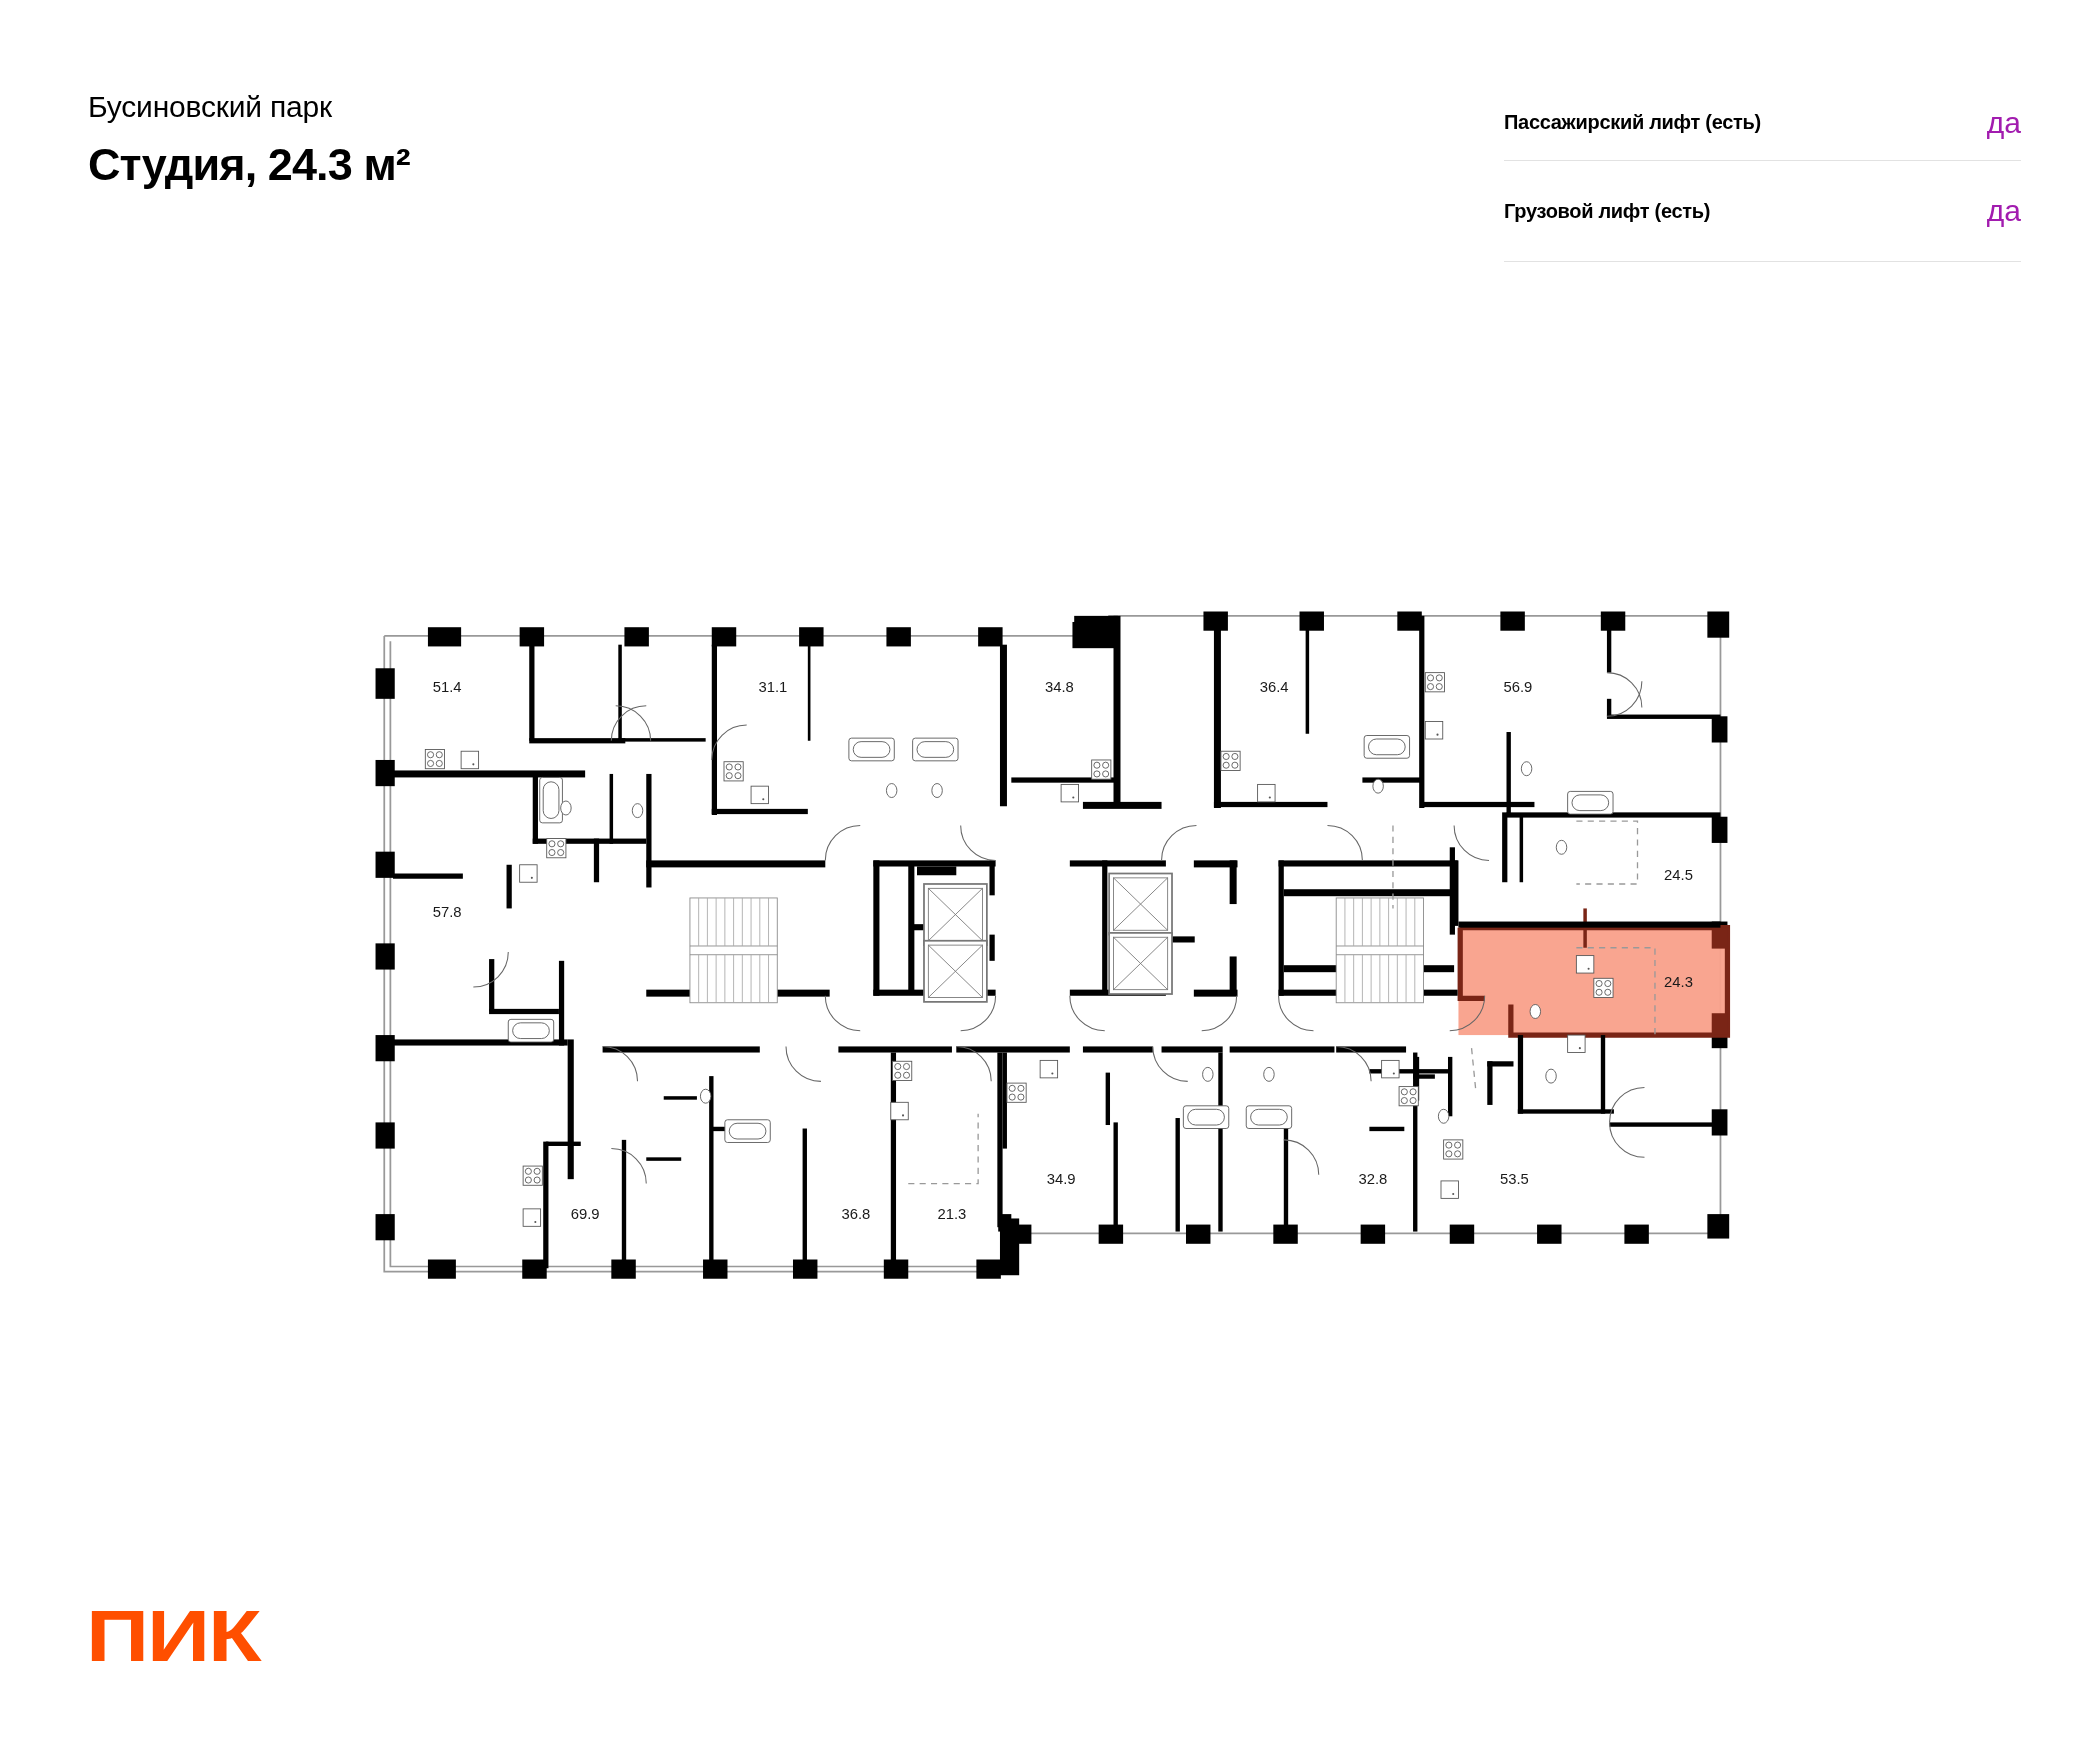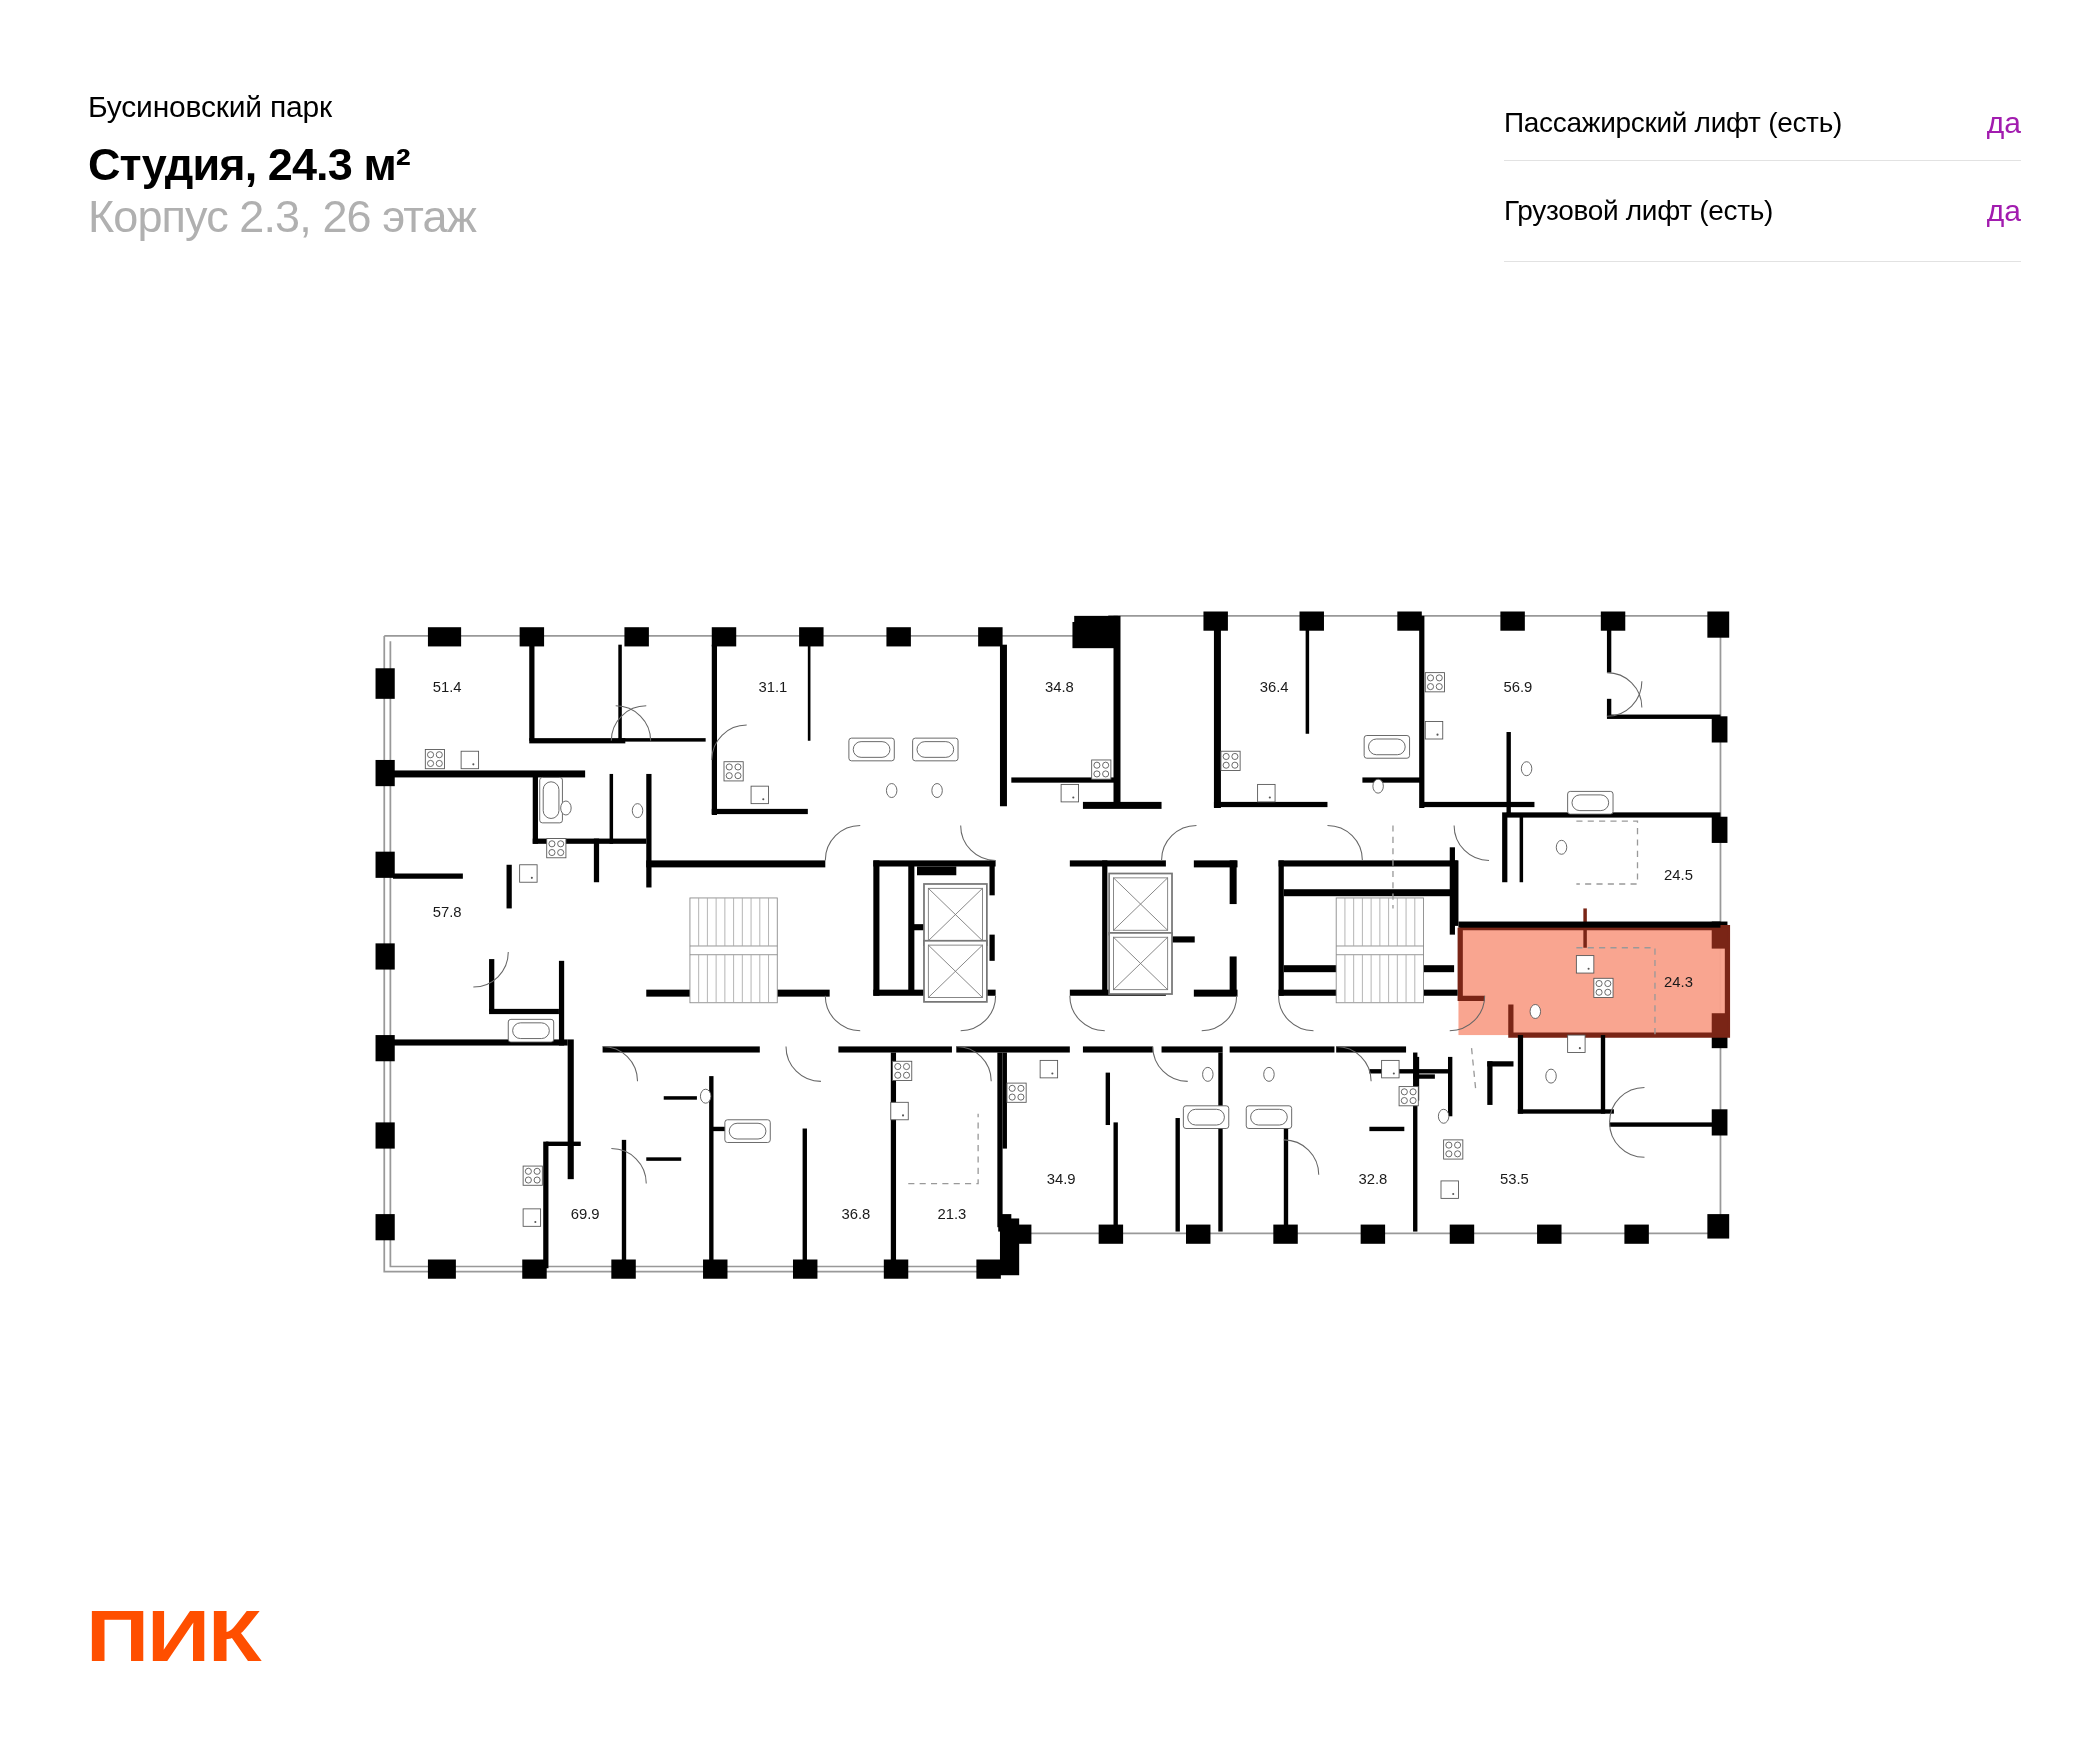--- a/index.html
+++ b/index.html
@@ -4,33 +4,32 @@
 <style>
   html,body{margin:0;padding:0;background:#ffffff;}
   body{width:2096px;height:1747px;position:relative;overflow:hidden;font-family:"Liberation Sans","DejaVu Sans",sans-serif;color:#000;}
   .hdr-left{position:absolute;left:88px;top:89px;}
   .project{font-size:30px;line-height:35px;font-weight:500;letter-spacing:-0.2px;}
   .title{margin-top:15px;font-size:45px;line-height:52px;font-weight:700;letter-spacing:-0.9px;}
   .subtitle{font-size:45px;line-height:52px;font-weight:500;color:#b0b0b0;letter-spacing:-0.9px;}
   .props{position:absolute;left:1504px;top:85px;width:517px;}
   .prop-row{display:flex;justify-content:space-between;align-items:center;height:75px;border-bottom:1.7px solid #e2e2e2;padding-top:0;}
   .prop-row+.prop-row{height:100px;padding-top:0;}
-  .prop-label{font-size:28px;font-weight:400;letter-spacing:-0.3px;}
+  .prop-label{font-size:20px;font-weight:700;letter-spacing:-0.3px;}
   .prop-val{font-size:30px;color:#a21caf;}
   .plan{position:absolute;left:0;top:0;width:2096px;height:1747px;}
   .logo{position:absolute;left:86px;top:1607px;font-family:"Liberation Sans",sans-serif;font-weight:900;font-size:72px;line-height:58px;color:#ff4f00;letter-spacing:-1.7px;transform:scaleX(1.22);transform-origin:left top;}
   .unit-label{font-family:"Liberation Sans",sans-serif;font-size:17px;fill:#1a1a1a;}
 </style>
 </head>
 <body>
 
 <div class="hdr-left">
   <div class="project">Бусиновский парк</div>
   <div class="title">Студия, 24.3 м²</div>
-  <div class="subtitle">Корпус 2.3, 26 этаж</div>
 </div>
 
 <div class="props">
   <div class="prop-row">
     <span class="prop-label">Пассажирский лифт (есть)</span>
     <span class="prop-val">да</span>
   </div>
   <div class="prop-row">
     <span class="prop-label">Грузовой лифт (есть)</span>
     <span class="prop-val">да</span>

